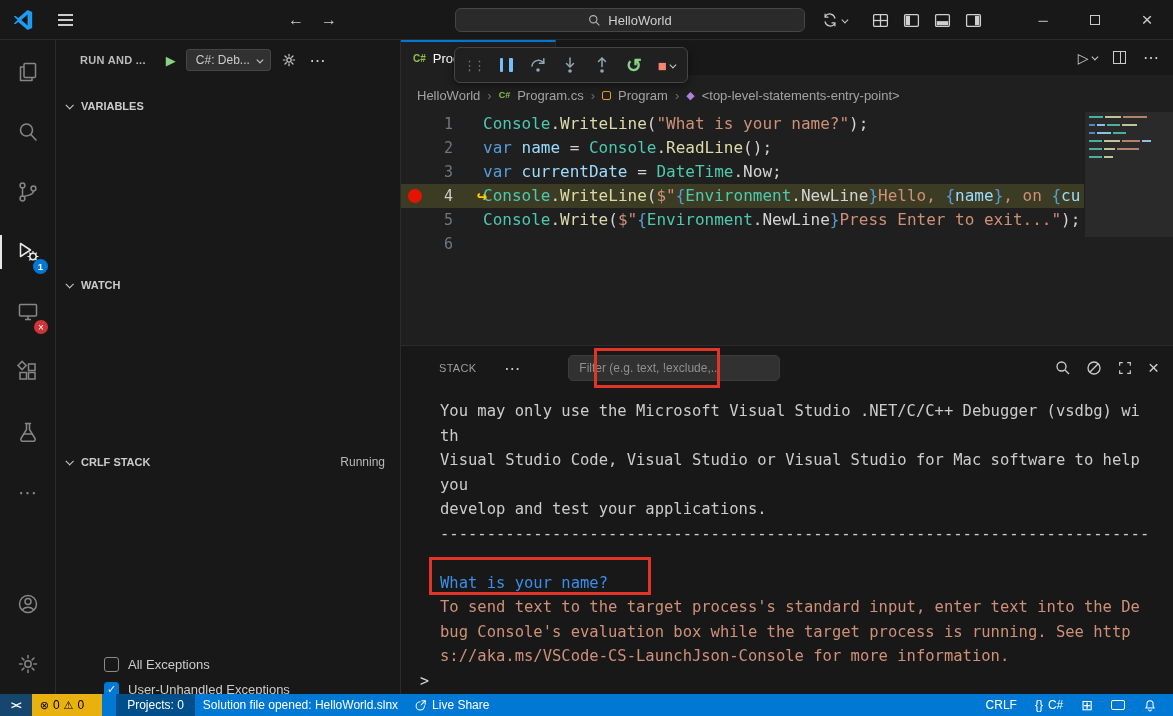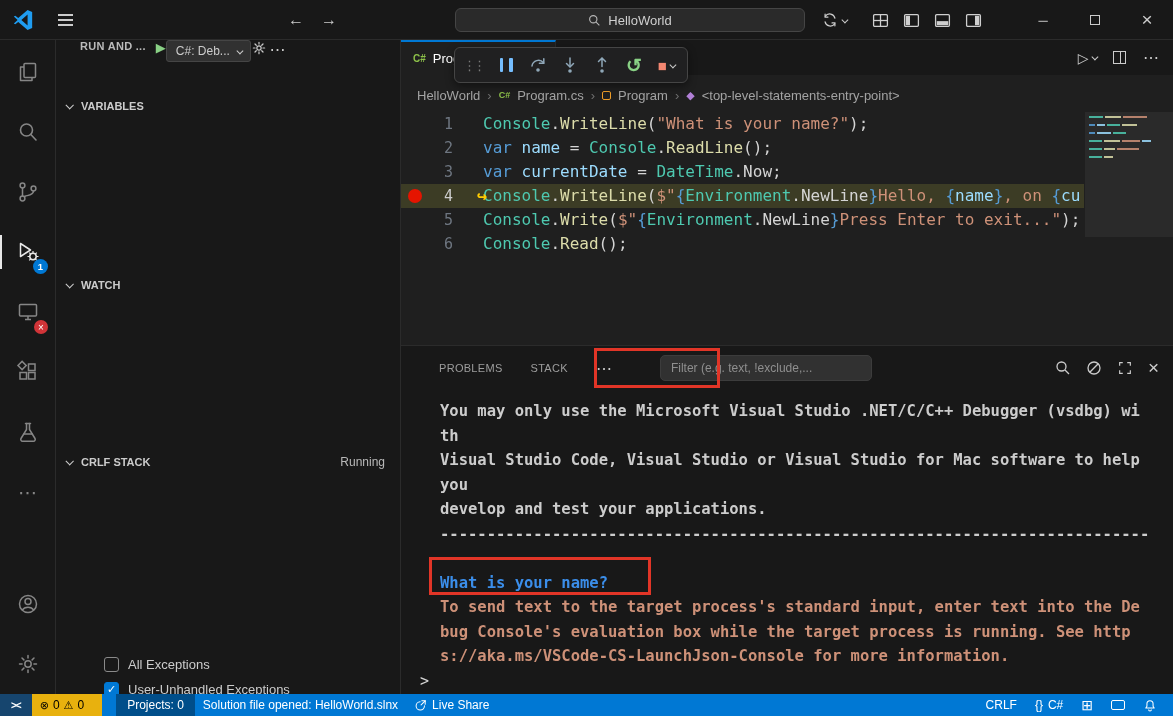--- a/index.html
+++ b/index.html
@@ -29,21 +29,21 @@
   .ab-item:first-child { margin-top:2px; }
   .ab-item.active { color:#e7e7e7; }
   .ab-item.active::before { content:""; position:absolute; left:0; top:13px; bottom:13px; width:2px; background:#e7e7e7; }
   .ab-more { font-size:19px; }
   .ab-spacer { flex:1; }
   .badge { position:absolute; right:7px; bottom:8px; min-width:15px; height:15px; padding:0 3px; border-radius:8px; background:var(--badge_blue); color:#fff; font-size:9.5px; font-weight:bold; display:flex; align-items:center; justify-content:center; }
   .err-badge { position:absolute; right:7px; bottom:8px; width:14px; height:14px; border-radius:50%; background:var(--error_badge_red); color:#fff; font-size:10px; display:flex; align-items:center; justify-content:center; }
 
   
   .sidebar { position:absolute; left:56px; top:40px; width:345px; bottom:22px; background:#181818; border-right:1px solid #2b2b2b; overflow:hidden; }
-  .sidebar-toolbar { height:40px; display:flex; padding:0 10px 0 24px; }
+  .sidebar-toolbar { height:40px; display:flex; align-items:center; padding:0 10px 0 24px; gap:10px; }
   .sb-title { font-size:11px; font-weight:bold; color:#bbbbbb; letter-spacing:.3px; white-space:nowrap; }
   .play-glyph { color:#89d185; font-size:13px; margin-left:10px; cursor:pointer; }
   .config-dropdown { display:flex; align-items:center; gap:7px; background:#313131; border:1px solid #454545; border-radius:3px; height:22px; padding:0 9px; font-size:12px; color:#cccccc; cursor:pointer; white-space:nowrap; }
   .gear-sm, .more-sm { color:#cccccc; cursor:pointer; }
   .more-sm { font-size:16px; margin-left:2px; }
   .section-header { position:absolute; left:0; width:100%; height:22px; display:flex; align-items:center; gap:9px; padding-left:10px; font-size:11px; font-weight:bold; color:#cccccc; cursor:pointer; }
   .running { position:absolute; right:15px; font-weight:normal; color:#b9b9b9; font-size:12px; }
   .bp-row { position:absolute; left:0; width:100%; height:24px; display:flex; align-items:center; gap:9px; padding-left:48px; font-size:13px; color:#cccccc; }
   .checkbox { width:15px; height:15px; border:1px solid #8a8a8a; border-radius:3px; flex:none; display:flex; align-items:center; justify-content:center; font-size:11px; color:transparent; cursor:pointer; }
   .checkbox.checked { background:var(--accent); border-color:var(--accent); color:#fff; }
@@ -99,21 +99,21 @@
   .ptab { padding:0 14px; height:100%; display:flex; align-items:center; font-size:11px; letter-spacing:.3px; color:#9d9d9d; position:relative; cursor:pointer; white-space:nowrap; }
   .ptab.active { color:#e7e7e7; }
   .ptab.active::after { content:""; position:absolute; left:14px; right:14px; bottom:6px; height:1px; background:#e7e7e7; }
   .panel-more { margin-left:14px; color:#cccccc; font-size:16px; cursor:pointer; }
   .filter-input { margin-left:48px; width:212px; height:26px; background:#313131; border:1px solid #3c3c3c; border-radius:5px; color:#cccccc; font-size:12px; padding:0 10px; outline:none; font-family:"Liberation Sans", sans-serif; }
   .filter-input::placeholder { color:#8f8f8f; }
   .panel-icons { margin-left:auto; display:flex; align-items:center; gap:15px; color:#cccccc; }
   .panel-icons .pi { cursor:pointer; display:flex; align-items:center; }
   .pi-close { font-size:19px; }
   .console { position:absolute; left:39px; right:6px; top:53px; bottom:26px; font-family:"DejaVu Sans Mono", monospace; font-size:15.5px; line-height:24.5px; white-space:pre; overflow:hidden; }
-  .cl { min-height:24.5px;font-weight:bold; }
+  .cl { min-height:24.5px; }
   .cl-info { color:#cccccc; }
   .cl-stdout { color:#3b8eea; }
   .cl-hint { color:#ce9178; }
   .console-input-row { position:absolute; left:0; right:0; bottom:0; height:26px; display:flex; align-items:center; padding-left:19px; font-family:"DejaVu Sans Mono", monospace; font-size:15px; color:#d4d4d4; }
 
   
   .statusbar { position:absolute; left:0; right:0; bottom:0; height:22px; background:var(--statusbar_bg); display:flex; align-items:stretch; color:#fff; font-size:12px; z-index:4; white-space:nowrap; }
   .sb-item { display:flex; align-items:center; gap:5px; padding:0 8px; cursor:pointer; }
   .sb-remote { background:var(--statusbar_remote_bg); padding:0 11px; font-weight:bold; font-size:10px; letter-spacing:-1px; }
   .sb-debug-group { display:flex; align-items:stretch; background:var(--statusbar_debug_bg); color:#000; padding-right:10px; }
@@ -333,21 +333,21 @@
     <span class="crumb">&lt;top-level-statements-entry-point&gt;</span>
   </div>
 
   <div class="code-area">
     <div class="code-lines">
         <div class="code-line"><span class="glyph"></span><span class="ln">1</span><span class="txt"><span style="color: rgb(78, 201, 176);">Console</span><span style="color: rgb(212, 212, 212);">.</span><span style="color: rgb(220, 220, 170);">WriteLine</span><span style="color: rgb(212, 212, 212);">(</span><span style="color: rgb(206, 145, 120);">"What is your name?"</span><span style="color: rgb(212, 212, 212);">);</span></span></div>
         <div class="code-line"><span class="glyph"></span><span class="ln">2</span><span class="txt"><span style="color: rgb(86, 156, 214);">var </span><span style="color: rgb(156, 220, 254);">name</span><span style="color: rgb(212, 212, 212);"> = </span><span style="color: rgb(78, 201, 176);">Console</span><span style="color: rgb(212, 212, 212);">.</span><span style="color: rgb(220, 220, 170);">ReadLine</span><span style="color: rgb(212, 212, 212);">();</span></span></div>
         <div class="code-line"><span class="glyph"></span><span class="ln">3</span><span class="txt"><span style="color: rgb(86, 156, 214);">var </span><span style="color: rgb(156, 220, 254);">currentDate</span><span style="color: rgb(212, 212, 212);"> = </span><span style="color: rgb(78, 201, 176);">DateTime</span><span style="color: rgb(212, 212, 212);">.</span><span style="color: rgb(212, 212, 212);">Now</span><span style="color: rgb(212, 212, 212);">;</span></span></div>
         <div class="code-line current"><span class="glyph"><span class="bp"></span></span><span class="ln">4</span><span class="txt"><span style="color: rgb(78, 201, 176);">Console</span><span style="color: rgb(212, 212, 212);">.</span><span style="color: rgb(220, 220, 170);">WriteLine</span><span style="color: rgb(212, 212, 212);">(</span><span style="color: rgb(206, 145, 120);">$"</span><span style="color: rgb(86, 156, 214);">{</span><span style="color: rgb(78, 201, 176);">Environment</span><span style="color: rgb(212, 212, 212);">.</span><span style="color: rgb(212, 212, 212);">NewLine</span><span style="color: rgb(86, 156, 214);">}</span><span style="color: rgb(206, 145, 120);">Hello, </span><span style="color: rgb(86, 156, 214);">{</span><span style="color: rgb(156, 220, 254);">name</span><span style="color: rgb(86, 156, 214);">}</span><span style="color: rgb(206, 145, 120);">, on </span><span style="color: rgb(86, 156, 214);">{</span><span style="color: rgb(156, 220, 254);">cu</span></span><span class="exec-arrow">↪</span></div>
         <div class="code-line"><span class="glyph"></span><span class="ln">5</span><span class="txt"><span style="color: rgb(78, 201, 176);">Console</span><span style="color: rgb(212, 212, 212);">.</span><span style="color: rgb(220, 220, 170);">Write</span><span style="color: rgb(212, 212, 212);">(</span><span style="color: rgb(206, 145, 120);">$"</span><span style="color: rgb(86, 156, 214);">{</span><span style="color: rgb(78, 201, 176);">Environment</span><span style="color: rgb(212, 212, 212);">.</span><span style="color: rgb(212, 212, 212);">NewLine</span><span style="color: rgb(86, 156, 214);">}</span><span style="color: rgb(206, 145, 120);">Press Enter to exit..."</span><span style="color: rgb(212, 212, 212);">);</span></span></div>
-        <div class="code-line"><span class="glyph"></span><span class="ln">6</span><span class="txt"><span style="color: rgb(78, 201, 176);">Console</span><span style="color: rgb(212, 212, 212);">.</span><span style="color: rgb(220, 220, 170);">Read</span><span style="color: rgb(212, 212, 212);">();</span></span></div>
+        <div class="code-line"><span class="glyph"></span><span class="ln">6</span></div>
       </div>
     <div class="minimap">
       <div class="mm-slider"></div>
       <div class="mm-rows">
         <div class="mm-row">
             <i style="width:14px;background:#4EC9B0"></i>
             <i style="width:16px;background:#DCDCAA"></i>
             <i style="width:24px;background:#CE9178"></i>
           </div>
         <div class="mm-row">
@@ -410,21 +410,20 @@
   </span>
   <span class="dbg-btn restart-btn">↺</span>
   <span class="dbg-btn stop-btn">
     <span class="stop-sq">■</span>
     <span class="chev tiny"></span>
   </span>
 </div>
 
 <section class="panel">
   <div class="panel-header">
-    <span class="ptab">PROBLEMS</span>
     <span class="ptab">STACK</span>
     <span class="panel-more">⋯</span>
     <input class="filter-input" placeholder="Filter (e.g. text, !exclude,..." style="">
     <div class="panel-icons">
       <span class="pi">
         <svg width="16" height="16" viewBox="0 0 16 16" fill="none" stroke="currentColor" stroke-width="1.3">
             <circle cx="6.5" cy="6.5" r="4.5"></circle>
             <line x1="10" y1="10" x2="14" y2="14"></line>
           </svg>
       </span>

